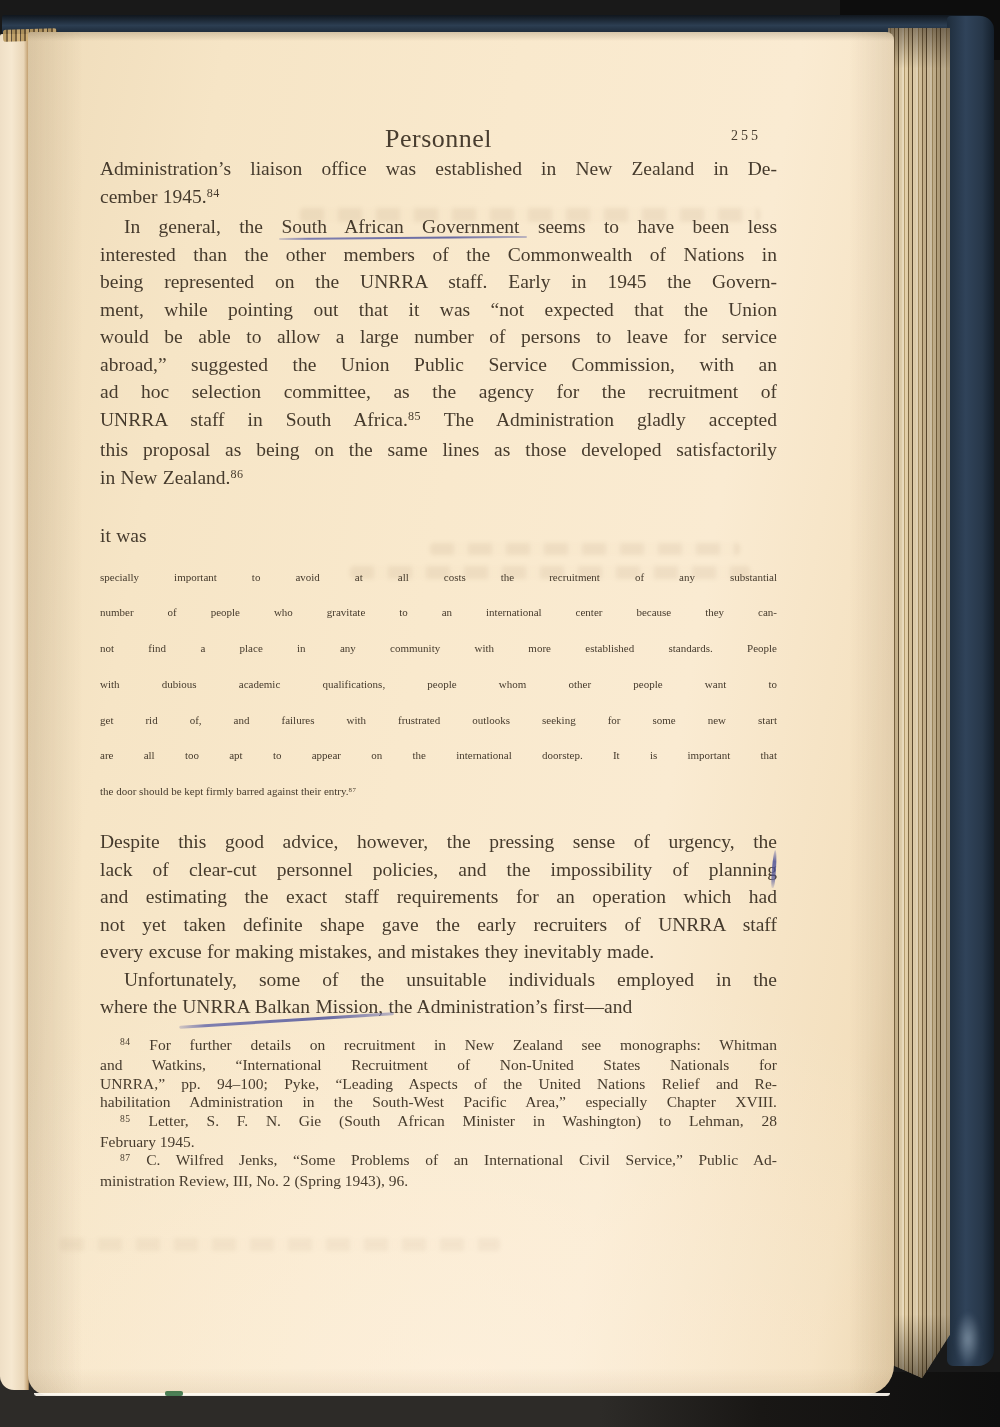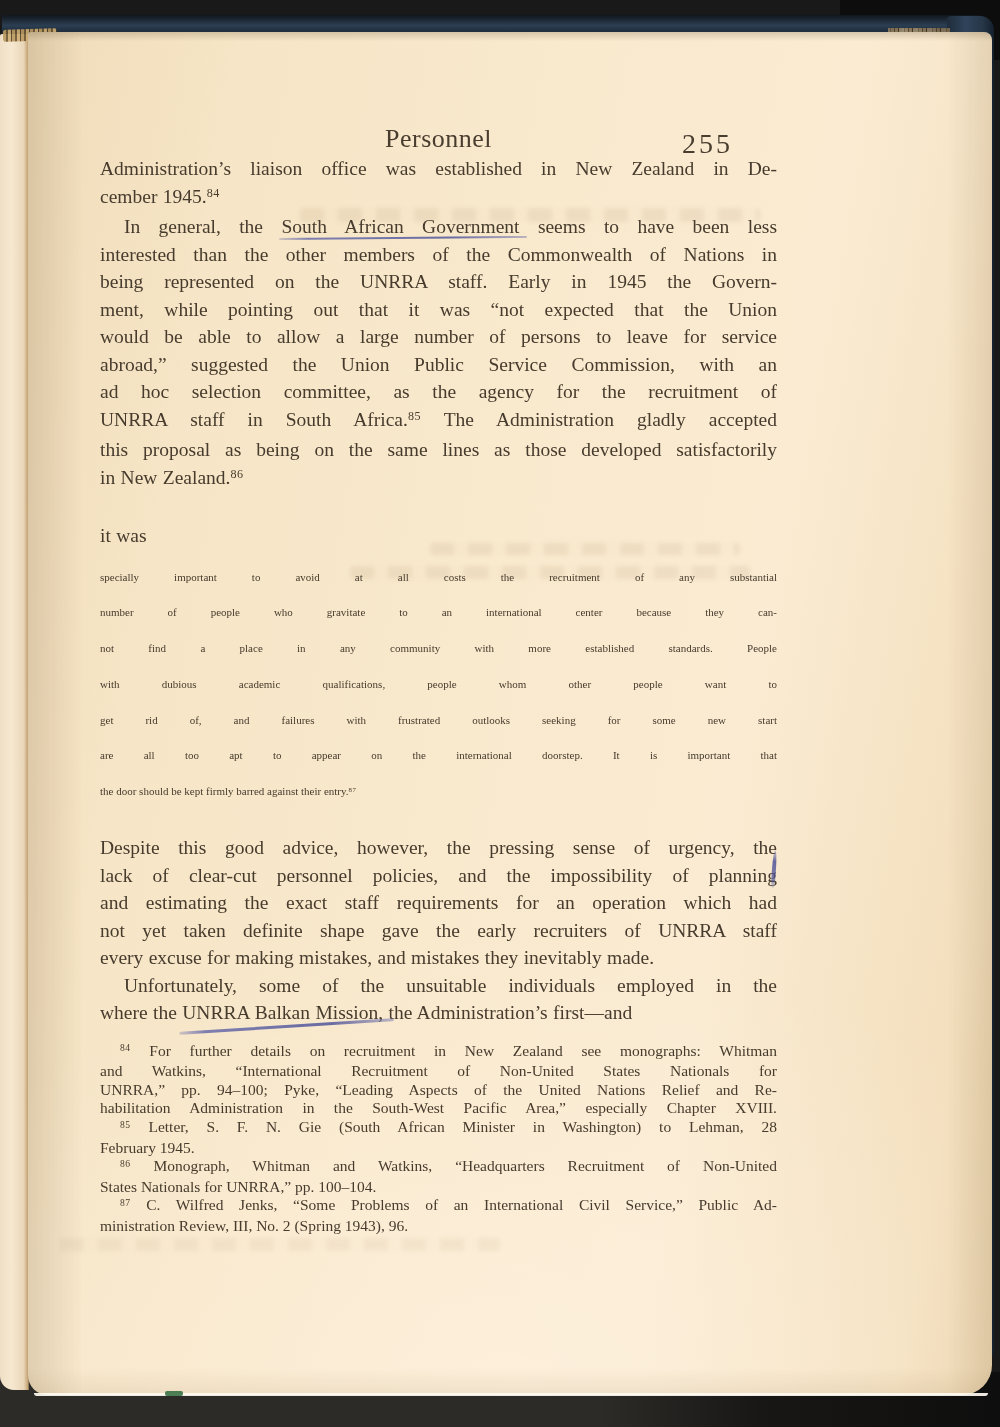--- a/index.html
+++ b/index.html
@@ -48,21 +48,21 @@
     border-radius:2px 0 0 14px;
   }
   .headband{
     left:3px;top:29px;width:54px;height:12px;
     background:repeating-linear-gradient(90deg,#b9995f 0 3px,#6e5633 3px 5px,#cfae74 5px 8px,#51402a 8px 9px);
     border-radius:3px;transform:rotate(-2deg);opacity:.9;
   }
 
   
   .page{
-    left:28px;top:32px;width:964px;height:1363px;
+    left:28px;top:32px;width:866px;height:1363px;
     background:
       radial-gradient(120% 55% at 50% 100%,rgba(255,243,227,.55),rgba(255,243,227,0) 60%),
       linear-gradient(100deg,#efdcba 0%,#f6e5c6 18%,#f9e9cd 45%,#faebd2 70%,#f3dfbd 92%,#e9d1a8 100%);
     border-radius:3px 8px 30px 20px;
   }
   .page::before{
     content:"";position:absolute;inset:0;border-radius:inherit;pointer-events:none;
     background:
       linear-gradient(180deg,rgba(90,70,40,.22),rgba(90,70,40,0) 9px),
       linear-gradient(90deg,rgba(121,92,55,.18),rgba(121,92,55,0) 55px),
@@ -71,21 +71,21 @@
   }
   .page::after{
     content:"";position:absolute;left:6px;right:4px;bottom:-1px;height:3px;
     background:rgba(255,251,242,.92);border-radius:0 0 20px 16px;filter:blur(.4px);
   }
 
   
   .text-col{left:72px;top:0;width:677px;}
   .page-head{position:relative;margin-top:91px;height:32px;}
   .running-title{text-align:center;font-size:26px;line-height:32px;letter-spacing:.5px;color:#483d2f;}
-  .folio{position:absolute;right:44px;top:5px;font-size:28px;letter-spacing:3px;color:#483d2f;}
+  .folio{position:absolute;right:16px;top:5px;font-size:14px;letter-spacing:3px;color:#483d2f;}
 
   .blk{}
   .ln{text-align:justify;}
   .ln.jst{text-align-last:justify;}
   .ln.body{font-size:19.5px;line-height:27.5px;word-spacing:.5px;}
   .ln.quote{font-size:11px;line-height:21.8px;margin-top:14px;}
   .ln.fn{font-size:15.5px;line-height:18.6px;}
   .ln.body.ind{text-indent:24px;}
   .ln.fn.ind{text-indent:20px;}
   .it{}
@@ -161,21 +161,21 @@
         </div>
         <div class="blk" style="margin-top: 17px;">
           <div class="ln quote jst"><span>specially important to avoid at all costs the recruitment of any substantial</span></div>
           <div class="ln quote jst"><span>number of people who gravitate to an international center because they can-</span></div>
           <div class="ln quote jst"><span>not find a place in any community with more established standards. People</span></div>
           <div class="ln quote jst"><span>with dubious academic qualifications, people whom other people want to</span></div>
           <div class="ln quote jst"><span>get rid of, and failures with frustrated outlooks seeking for some new start</span></div>
           <div class="ln quote jst"><span>are all too apt to appear on the international doorstep. It is important that</span></div>
           <div class="ln quote"><span>the door should be kept firmly barred against their entry.</span><span class="sup">87</span></div>
         </div>
-        <div class="blk" style="margin-top: 30px;">
+        <div class="blk" style="margin-top: 24px;">
           <div class="ln body jst"><span>Despite this good advice, however, the pressing sense of urgency, the</span></div>
           <div class="ln body jst"><span>lack of clear-cut personnel policies, and the impossibility of planning</span></div>
           <div class="ln body jst"><span>and estimating the exact staff requirements for an operation which had</span></div>
           <div class="ln body jst"><span>not yet taken definite shape gave the early recruiters of UNRRA staff</span></div>
           <div class="ln body"><span>every excuse for making mistakes, and mistakes they inevitably made.</span></div>
         </div>
         <div class="blk">
           <div class="ln body jst ind"><span>Unfortunately, some of the unsuitable individuals employed in the</span></div>
           <div class="ln body"><span>where the </span><span class="pencil u3">UNRRA Balkan Mission</span><span>, the Administration’s first—and</span></div>
         </div>
@@ -183,24 +183,20 @@
           <div class="ln fn jst ind"><span class="sup">84</span><span> For further details on recruitment in New Zealand see monographs: Whitman</span></div>
           <div class="ln fn jst"><span>and Watkins, “International Recruitment of Non-United States Nationals for</span></div>
           <div class="ln fn jst"><span>UNRRA,” pp. 94–100; Pyke, “Leading Aspects of the United Nations Relief and Re-</span></div>
           <div class="ln fn jst"><span>habilitation Administration in the South-West Pacific Area,” especially Chapter XVIII.</span></div>
         </div>
         <div class="blk">
           <div class="ln fn jst ind"><span class="sup">85</span><span> Letter, S. F. N. Gie (South African Minister in Washington) to Lehman, 28</span></div>
           <div class="ln fn"><span>February 1945.</span></div>
         </div>
         <div class="blk">
-          <div class="ln fn jst ind"><span class="sup">86</span><span> Monograph, Whitman and Watkins, “Headquarters Recruitment of Non-United</span></div>
-          <div class="ln fn"><span>States Nationals for UNRRA,” pp. 100–104.</span></div>
-        </div>
-        <div class="blk">
           <div class="ln fn jst ind"><span class="sup">87</span><span> C. Wilfred Jenks, “Some Problems of an International Civil Service,” </span><span class="it">Public Ad-</span></div>
           <div class="ln fn"><span class="it">ministration Review</span><span>, III, No. 2 (Spring 1943), 96.</span></div>
         </div>
       </div>
   </div>
 
   <div class="abs margin-tick"></div>
 </div>
 
 <div class="abs green-speck"></div>

